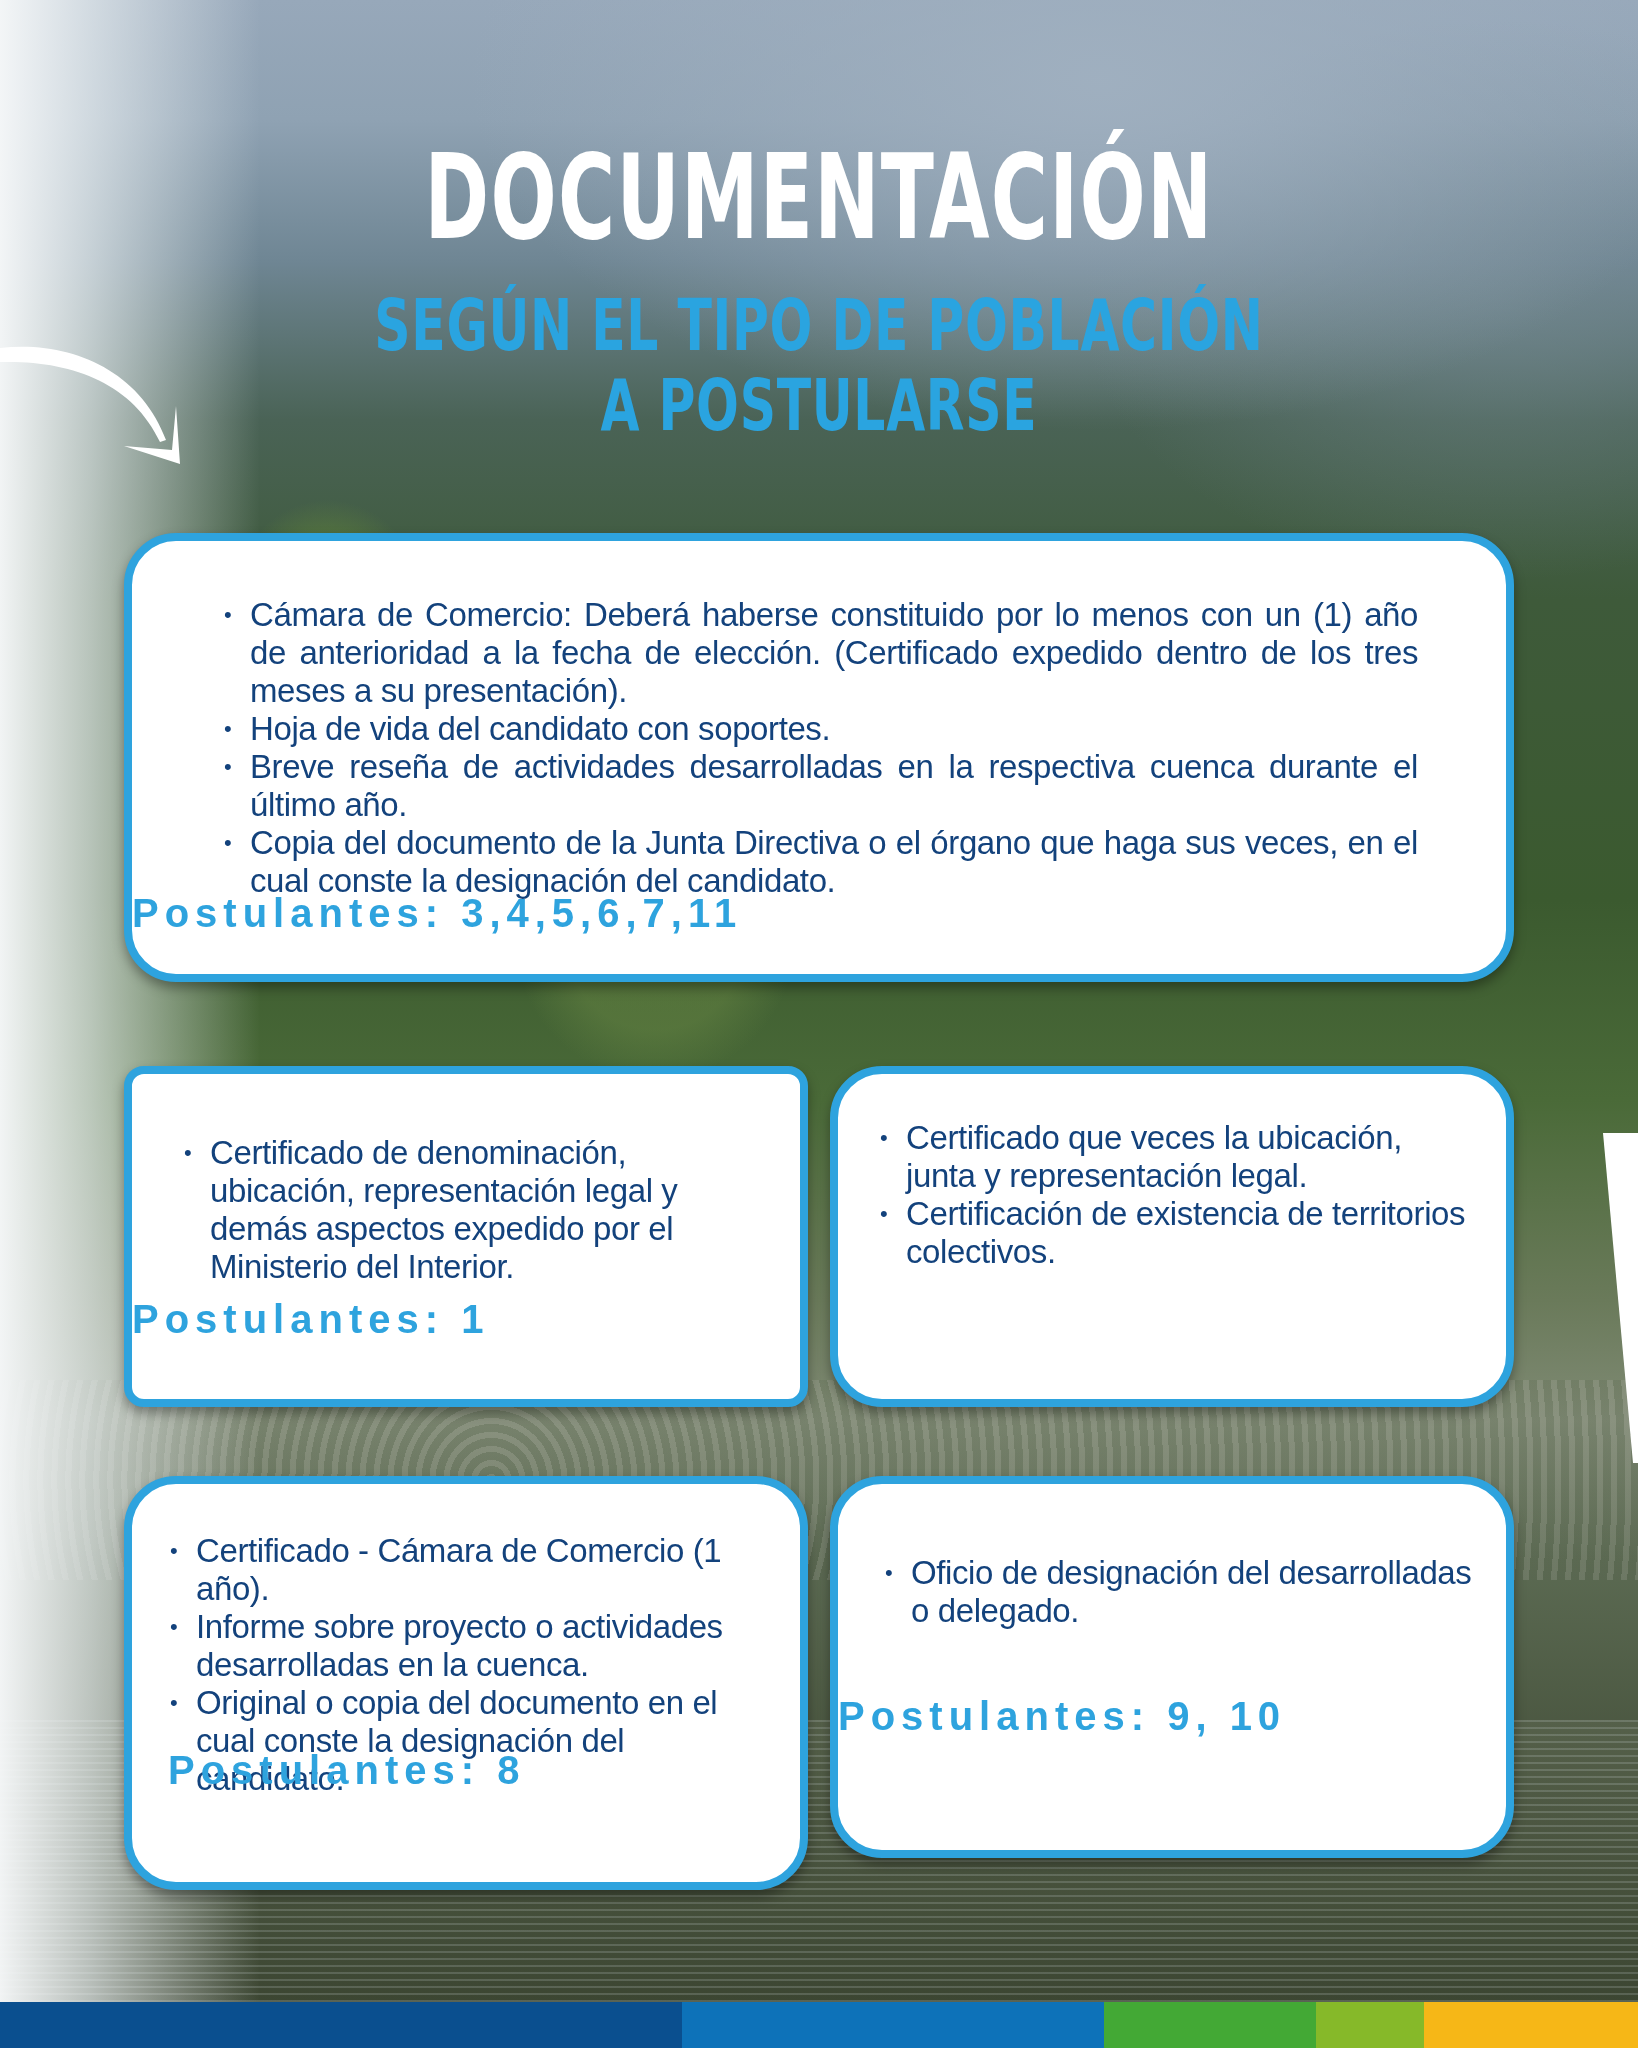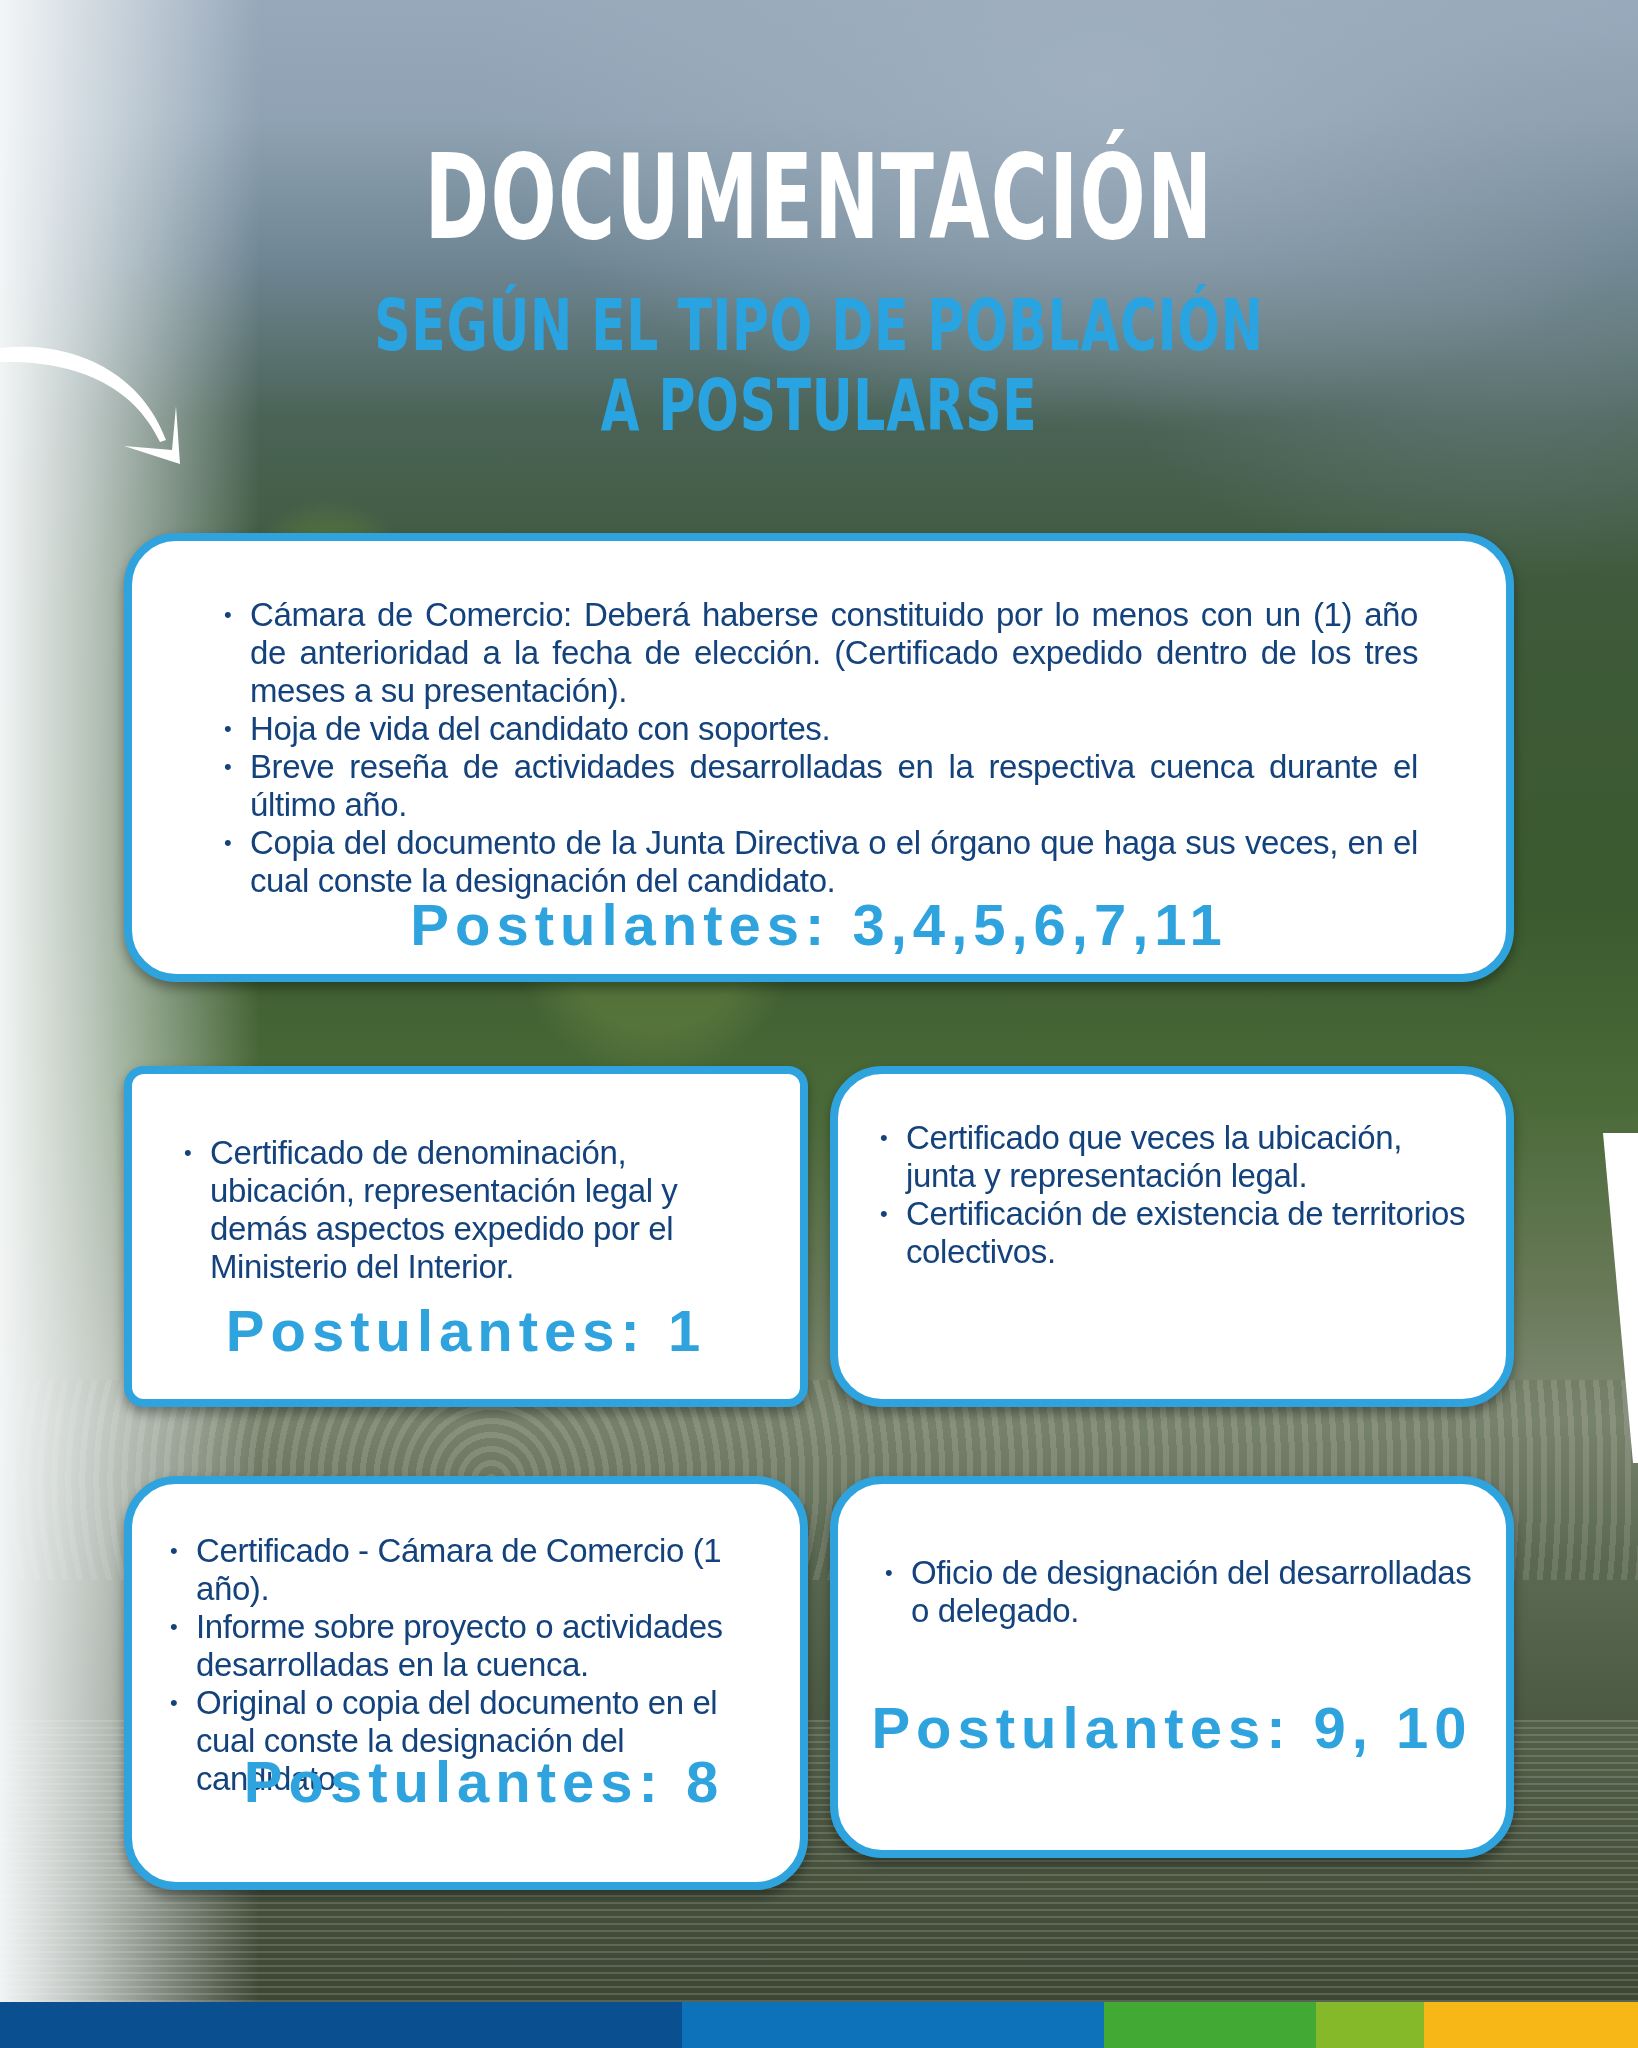--- a/index.html
+++ b/index.html
@@ -110,25 +110,25 @@
   }
   .card li::before {
     content: "•";
     position: absolute; left: 0; top: 0;
     color: #13427c;
     font-size: 22px;
   }
   .card .justify li { text-align: justify; }
   .postulantes {
     position: absolute; left: 0; right: 0;
-    text-align: center;
+    text-align: left;
     color: #2ea3de;
     font-family: "Liberation Sans", sans-serif;
     font-weight: bold;
-    font-size: 58px;
+    font-size: 40px;
     letter-spacing: 6px;
   }
   #card-1 { left: 124px; top: 533px; width: 1390px; height: 449px; }
   #card-1 ul { position: absolute; left: 92px; top: 55px; width: 1194px; }
   #card-1 .postulantes { top: 350px; }
 
   #card-2 { left: 124px; top: 1066px; width: 684px; height: 341px; border-radius: 20px; }
   #card-2 ul { position: absolute; left: 52px; top: 60px; width: 560px; }
   #card-2 .postulantes { top: 223px; }
 

